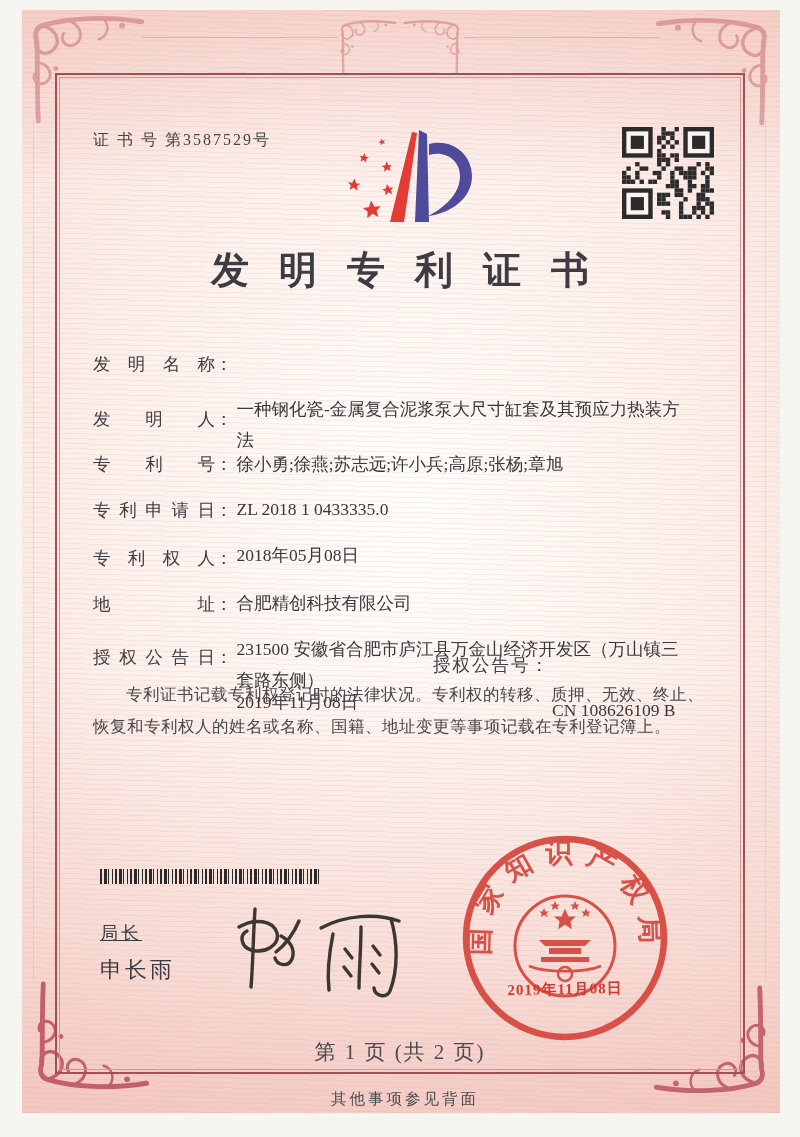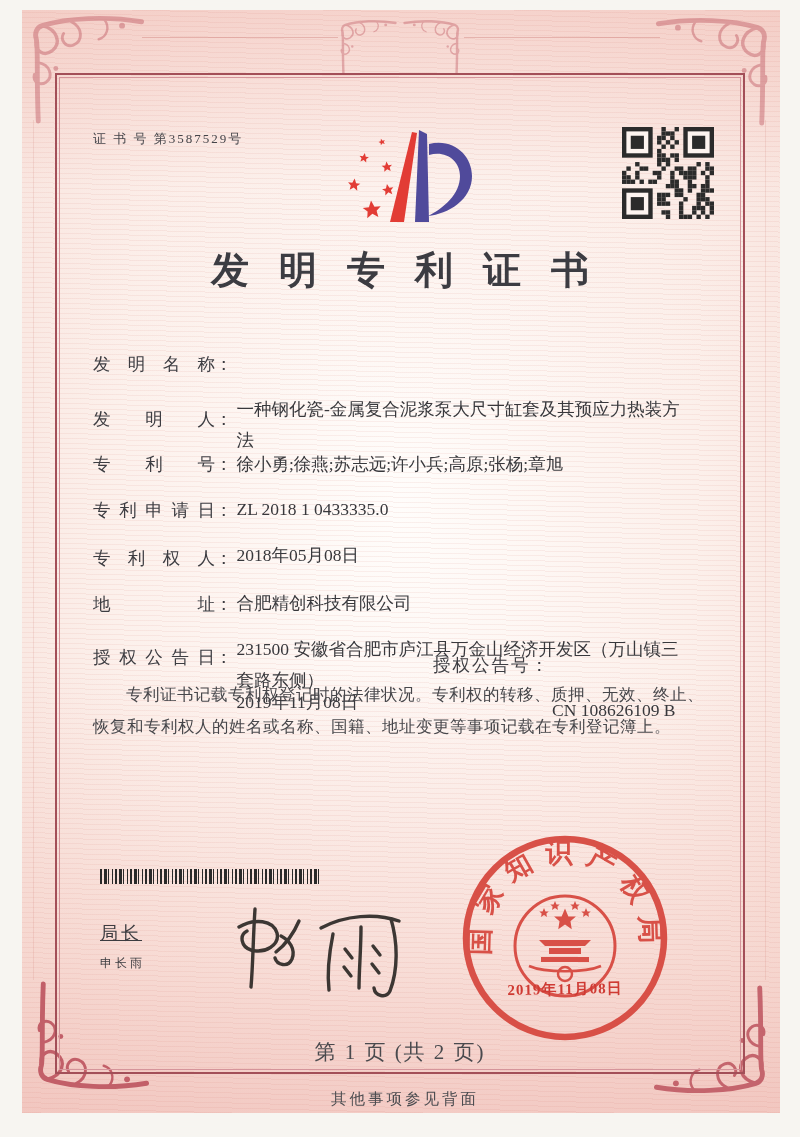--- a/index.html
+++ b/index.html
@@ -16,21 +16,21 @@
   .border-outer { position:absolute; left:55px; top:73px; width:690px; height:1001px; border:2px solid #a34f58; }
   .border-inner { position:absolute; inset:2px; border:1px solid #d5949a; }
   
   .frame-line { position:absolute; background:rgba(186,82,78,0.28); }
   .fl-top-l { left:142px; top:37px; width:196px; height:1px; }
   .fl-top-r { left:464px; top:37px; width:196px; height:1px; }
   .fl-left  { left:33px; top:120px; width:1px; height:860px; background:rgba(186,82,78,0.12); }
   .fl-right { left:765px; top:120px; width:1px; height:860px; background:rgba(186,82,78,0.12); }
 
   .flourish { position:absolute; }
-  .cert-number { position:absolute; left:93px; top:130px; font-size:13px; letter-spacing:2px; color:#45454a; }
+  .cert-number { position:absolute; left:93px; top:130px; font-size:16px; letter-spacing:2px; color:#45454a; }
   .logo { position:absolute; left:330px; top:110px; }
   .qr { position:absolute; left:622px; top:127px; width:92px; height:92px; }
   .title { position:absolute; left:0; right:0; top:245px; text-align:center; font-size:38px; font-weight:600;
     color:#3c3c42; letter-spacing:30px; text-indent:30px; }
 
   .rows { position:absolute; left:93px; top:0; width:625px; font-size:17.5px; color:#3a3a3e; }
   .row { position:absolute; left:0; }
   .lbl { display:inline-block; width:122px; text-align:justify; text-align-last:justify; vertical-align:top; color:#3d3d42; }
   .colon { display:inline-block; vertical-align:top; margin-right:4px; color:#3d3d42; }
   .val { display:inline-block; vertical-align:top; max-width:460px; line-height:1.75; color:#38383c;margin-top:42px; }
@@ -39,21 +39,21 @@
 
   .paras { position:absolute; left:93px; top:679px; width:627px; font-size:16.5px; line-height:1.95;
     color:#47474b; letter-spacing:0.5px; }
   .paras p { text-indent:2em; }
 
   .barcode { position:absolute; left:100px; top:869px; width:220px; height:15px;
     background:repeating-linear-gradient(90deg,#2a2a2a 0 2px,transparent 2px 4px,#2a2a2a 4px 7px,transparent 7px 8px,#2a2a2a 8px 9px,transparent 9px 12px,#2a2a2a 12px 13px,transparent 13px 15px); }
 
   .signer-title { position:absolute; left:100px; top:921px; font-size:18px; letter-spacing:3px; color:#3c3c40;
     font-family:"Liberation Sans","DejaVu Sans",sans-serif;text-decoration:underline; }
-  .signer-name  { position:absolute; left:100px; top:955px; font-size:12px; letter-spacing:3px; color:#3c3c40;
+  .signer-name  { position:absolute; left:100px; top:955px; font-size:22px; letter-spacing:3px; color:#3c3c40;
     font-family:"Liberation Sans","DejaVu Sans",sans-serif; }
   .signature { position:absolute; left:225px; top:893px; }
 
   .seal { position:absolute; left:455px; top:828px; opacity:0.92; }
   .seal-date { position:absolute; left:480px; top:980px; width:170px; text-align:center; font-size:15px;
     font-weight:bold; color:#cf3a33; letter-spacing:1px; transform:rotate(-1deg); }
 
   .page-indicator { position:absolute; left:0; right:0; top:1038px; text-align:center; font-size:21px;
     letter-spacing:2px; color:#4a4a4e; }
   .back-note { position:absolute; left:0; right:0; top:1089px; text-align:center; font-size:15.5px;

